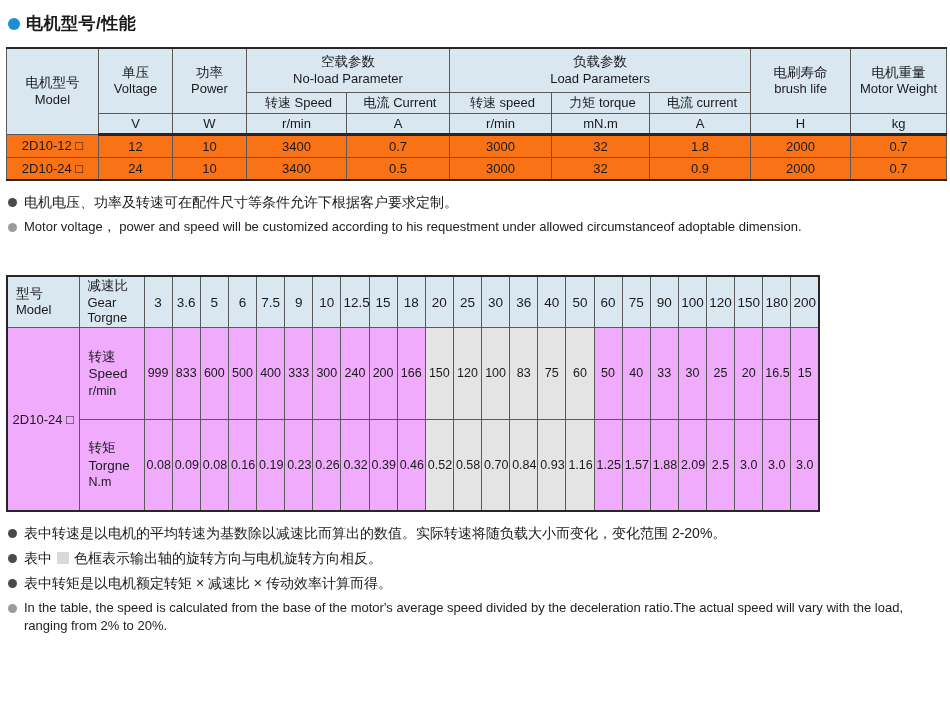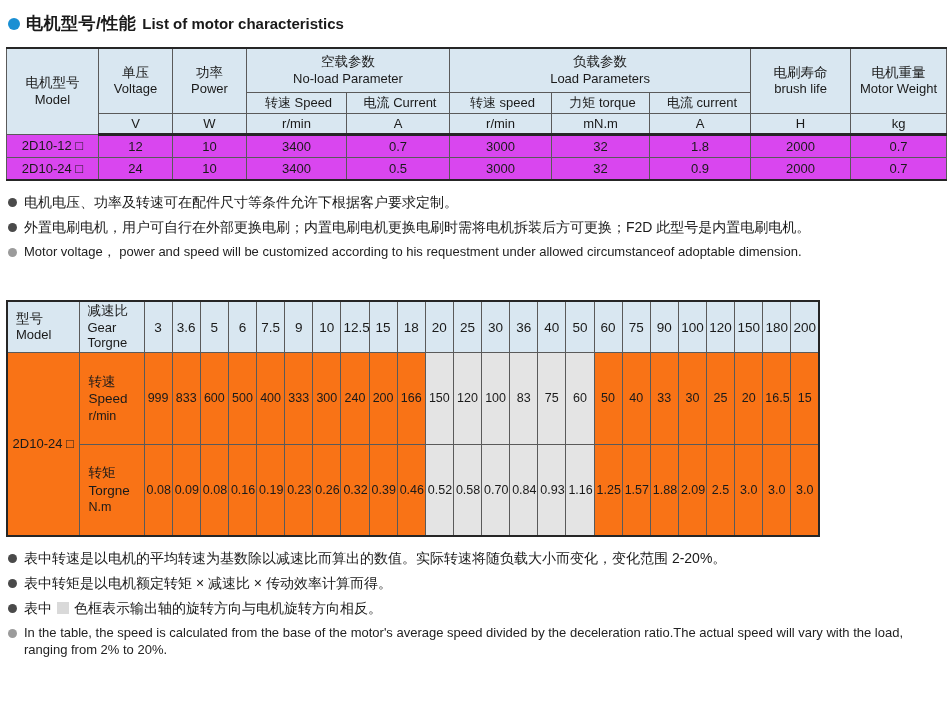--- a/index.html
+++ b/index.html
@@ -16,53 +16,52 @@
 
   table { border-collapse:collapse; table-layout:fixed; width:814px; }
   td { border:1px solid #5a5a5a; text-align:center; vertical-align:middle; font-size:13px; padding:1px 2px; }
 
   
   .motor-table { border-top:2px solid #262626; border-bottom:2px solid #262626; }
   .motor-table .hb { background:#d9e7f1; }
   .motor-table .grp { height:44px; }
   .motor-table .subh td { height:21px;padding-left:6px; }
   .motor-table .units td { height:21px; border-bottom:3px solid #262626; }
-  .motor-table .drow td { height:23px; background:#d946ef; }
+  .motor-table .drow td { height:23px; background:#f97316; }
   .cell2 .zh { font-size:13.5px; line-height:1.2; }
   .cell2 .en { font-size:13px; line-height:1.2; }
 
   
   .notes { margin:12px 0 0 2px; }
   .note-line { display:flex; align-items:flex-start; margin-bottom:6px; }
   .nb { width:9px; height:9px; border-radius:50%; margin:5px 7px 0 0; flex:0 0 auto; }
   .nb.dark { background:#4a4a4a; }
   .nb.light { background:#9b9b9b; }
   .note-zh { font-size:14px; line-height:1.35; }
   .note-en { font-size:13px; line-height:1.35; color:#222; }
   .gray-box { display:inline-block; width:12px; height:12px; background:#d9d9d9; margin:0 5px; vertical-align:-1px; }
 
   
   .gear-wrap { margin-top:40px; }
   .gear-table { border:2px solid #262626; }
   .gear-table .hb { background:#d9e7f1; height:42px; font-size:13.5px; }
   .gear-table .hb.lab { text-align:left; padding-left:8px; }
-  .gear-table .vrow td { height:92px; background:#f97316; }
+  .gear-table .vrow td { height:92px; background:#f0abfc; }
   .gear-table td.val { font-size:12.5px; }
   .gear-table td.sh { background:#e4e4e4; }
   .gear-table .lbl { text-align:left; padding-left:9px; font-size:13.5px; line-height:1.3; }
   .gear-table .lbl .u { font-size:12.5px; }
   .model-cell { font-size:13px; }
 </style>
 </head>
 <body>
 
 <div class="sec-title">
   <span class="dot"></span>
   <span class="zh">电机型号/性能</span>
-  <span class="en">List of motor characteristics</span>
 </div>
 
 <table class="motor-table">
   <colgroup>
     <col style="width:92px">
       <col style="width:74px">
       <col style="width:74px">
     <col style="width:100px">
       <col style="width:103px">
       <col style="width:102px">
@@ -144,24 +143,20 @@
     <td>2000</td>
     <td>0.7</td>
   </tr>
 </tbody>
   </table>
 
 <div class="notes">
   <div class="note-line">
     <span class="nb dark"></span>
     <span class="note-zh">电机电压、功率及转速可在配件尺寸等条件允许下根据客户要求定制。</span>
-  </div>
-  <div class="note-line">
-    <span class="nb dark"></span>
-    <span class="note-zh">外置电刷电机，用户可自行在外部更换电刷；内置电刷电机更换电刷时需将电机拆装后方可更换；F2D 此型号是内置电刷电机。</span>
   </div>
   <div class="note-line">
     <span class="nb light"></span>
     <span class="note-en">Motor voltage， power and speed will be customized according to his requestment under allowed circumstanceof adoptable dimension.</span>
   </div>
 </div>
 
 <div class="gear-wrap">
 
   <table class="gear-table">
@@ -271,24 +266,24 @@
     </table>
 </div>
 
 <div class="notes">
   <div class="note-line">
     <span class="nb dark"></span>
     <span class="note-zh">表中转速是以电机的平均转速为基数除以减速比而算出的数值。实际转速将随负载大小而变化，变化范围 2-20%。</span>
   </div>
   <div class="note-line">
     <span class="nb dark"></span>
+    <span class="note-zh"><span>表中</span><span class="gray-box"></span><span>色框表示输出轴的旋转方向与电机旋转方向相反。</span></span>
+  </div>
+  <div class="note-line">
+    <span class="nb dark"></span>
     <span class="note-zh">表中转矩是以电机额定转矩 × 减速比 × 传动效率计算而得。</span>
-  </div>
-  <div class="note-line">
-    <span class="nb dark"></span>
-    <span class="note-zh"><span>表中</span><span class="gray-box"></span><span>色框表示输出轴的旋转方向与电机旋转方向相反。</span></span>
   </div>
   <div class="note-line">
     <span class="nb light"></span>
     <span class="note-en">In the table, the speed is calculated from the base of the motor's average speed  divided by the deceleration ratio.The actual speed will vary with the load, ranging from 2% to 20%.</span>
   </div>
 
 </div>
 
 </body></html>

